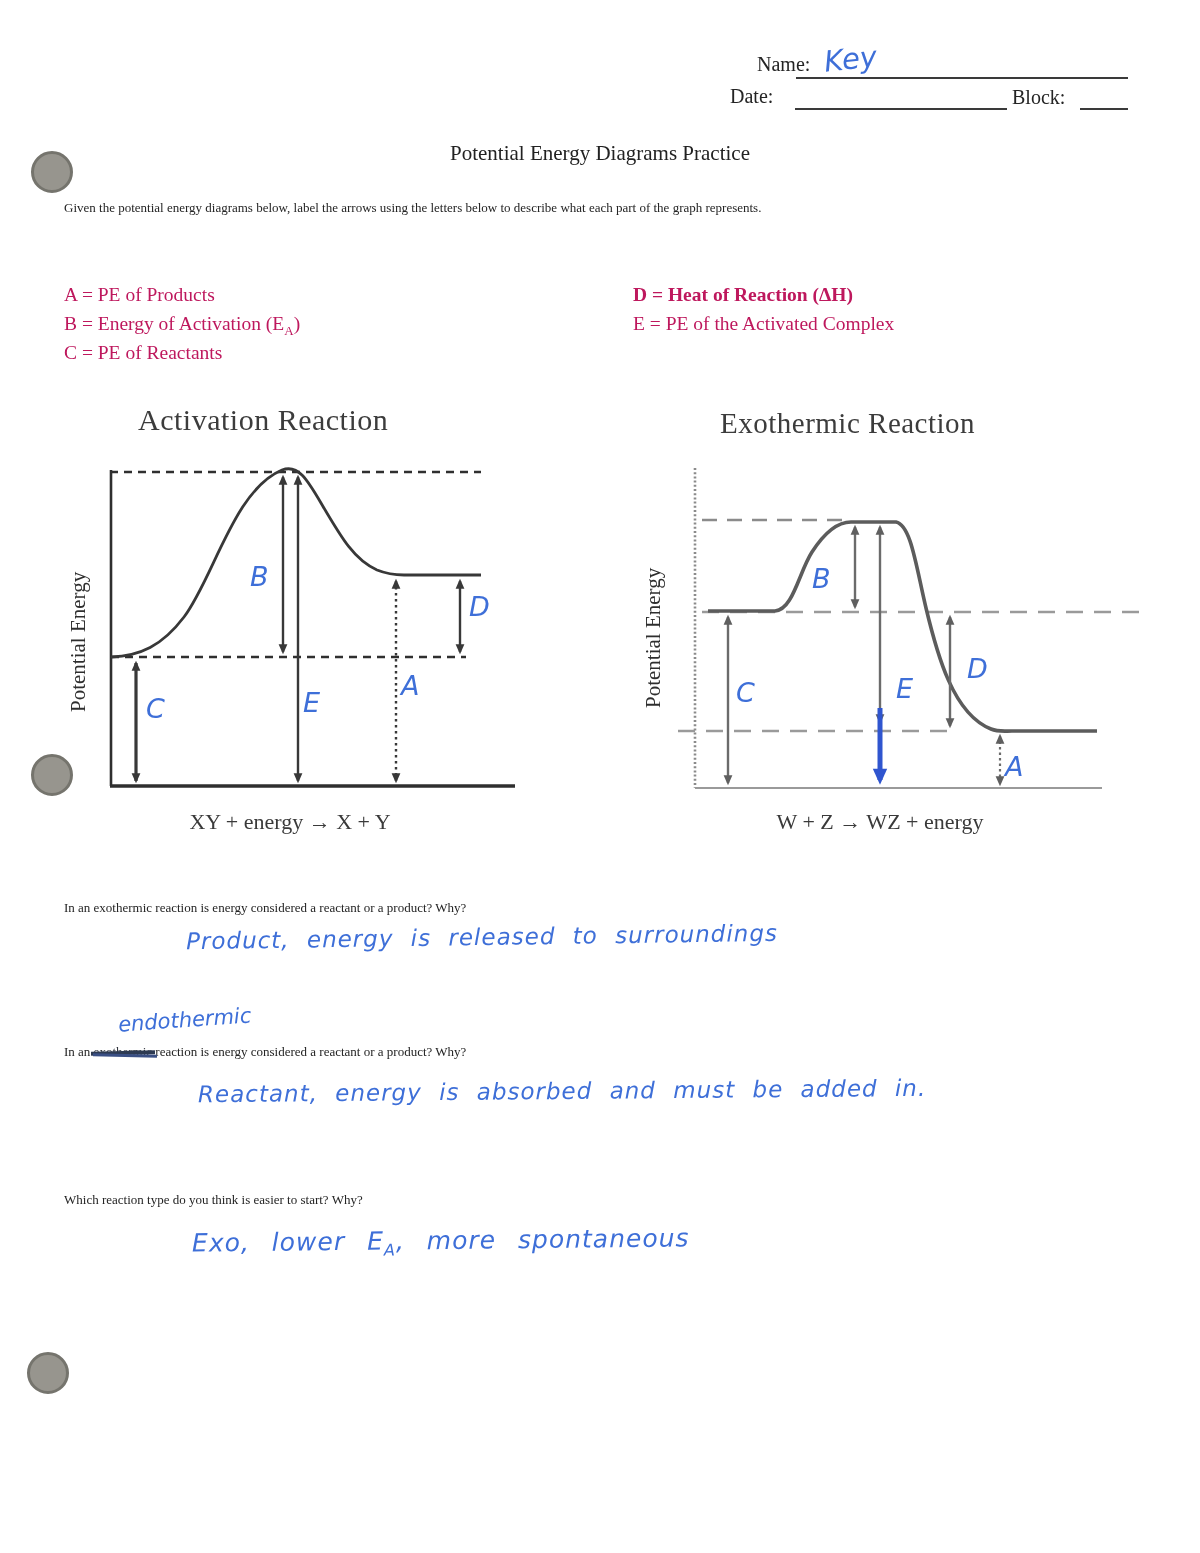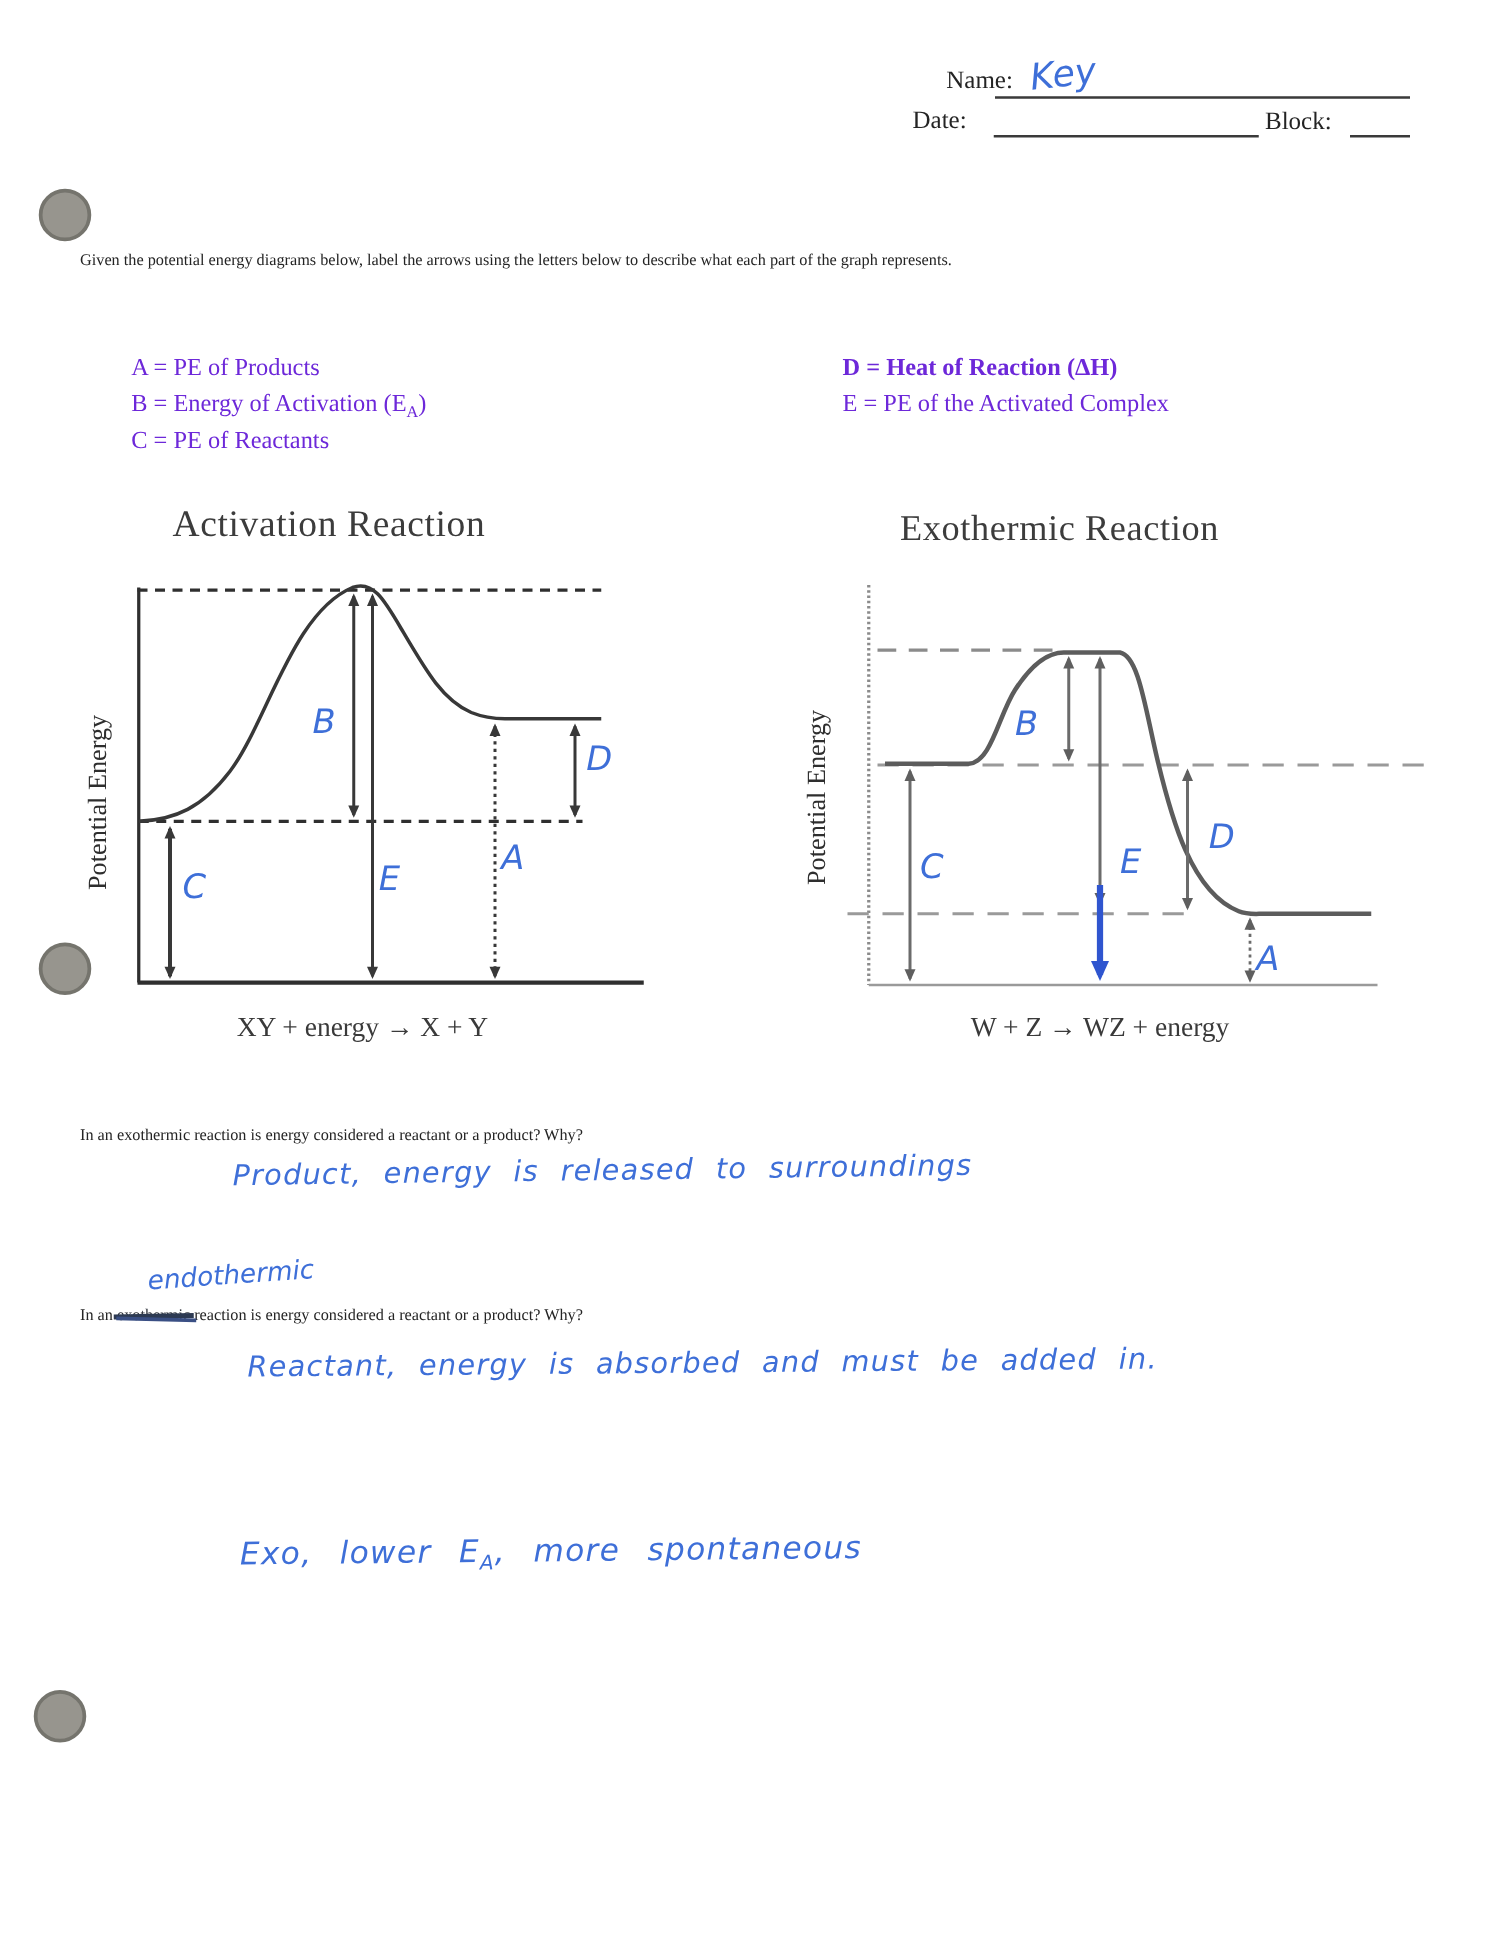--- a/index.html
+++ b/index.html
@@ -13,21 +13,21 @@
   .hole{position:absolute;width:42px;height:42px;border-radius:50%;
     background:#97958e;border:3px solid #75746d;box-sizing:border-box;}
   
   .hdr-label{font-size:20px;color:#242424;}
   .hline{position:absolute;height:2px;background:#3a3a3a;}
   .handwrite{font-family:"DejaVu Sans", sans-serif;font-style:italic;color:#3e6fd8;}
   .name-value{font-size:29px;transform:rotate(-6deg);}
   
   .doc-title{width:1200px;text-align:center;font-size:21px;color:#222;}
   .body-text{font-size:13px;line-height:1.55;color:#242424;}
-  .legend-line{font-size:19.5px;color:#6d28d9;margin-left:41px;}
+  .legend-line{font-size:19.5px;color:#be185d;}
   sub{font-size:13px;}
   
   .diag-title{font-size:30px;color:#3c3c3c;letter-spacing:0.5px;}
   .equation{font-size:22px;color:#3a3a3a;text-align:center;}
   
   .answer{font-size:23px;letter-spacing:1px;word-spacing:9px;white-space:nowrap;}
   .crossed{position:relative;display:inline-block;color:#30343c;}
   .crossed::before{content:"";position:absolute;left:-3px;right:-3px;top:46%;height:3.5px;
     background:#2d3a52;transform:rotate(-1.2deg);}
   .crossed::after{content:"";position:absolute;left:-1px;right:-5px;top:62%;height:2.5px;
@@ -48,20 +48,21 @@
   <div class="abs hdr-label" style="left:728px;top:53px;margin-left:29px;">Name:</div>
   <div class="abs handwrite name-value" style="left:824px;top:42px;">Key</div>
   <div class="hline" style="left:796px;top:77px;width:332px;"></div>
 
   <div class="abs hdr-label" style="left:730px;top:85px;">Date:</div>
   <div class="hline" style="left:795px;top:108px;width:212px;"></div>
 
   <div class="abs hdr-label" style="left:1012px;top:86px;">Block:</div>
   <div class="hline" style="left:1080px;top:108px;width:48px;"></div>
 
+  <div class="abs doc-title" style="left:0;top:141px;">Potential Energy Diagrams Practice</div>
   <div class="abs body-text" style="left:64px;top:198px;width:1085px;">Given the potential energy diagrams below, label the arrows using the letters below to describe what each part of the graph represents.</div>
 
   <div class="abs legend-line" style="left:64px;top:284px;">A = PE of Products</div>
   <div class="abs legend-line" style="left:64px;top:313px;"><span>B = Energy of Activation (E</span><sub>A</sub><span>)</span></div>
   <div class="abs legend-line" style="left:64px;top:342px;">C = PE of Reactants</div>
   <div class="abs legend-line" style="left:633px;top:284px;font-weight:bold;">D = Heat of Reaction (ΔH)</div>
   <div class="abs legend-line" style="left:633px;top:313px;">E = PE of the Activated Complex</div>
 
   <div class="abs diag-title" style="left:138px;top:403px;">Activation Reaction</div>
   <div class="abs diag-title" style="left:720px;top:407px;font-size:29px;">Exothermic Reaction</div>
@@ -121,15 +122,16 @@
   </svg>
   <div class="abs equation" style="left:620px;top:809px;width:520px;">W + Z → WZ + energy</div>
 
   <div class="abs body-text" style="left:64px;top:898px;width:1090px;">In an exothermic reaction is energy considered a reactant or a product? Why?</div>
   <div class="abs handwrite answer" style="left:186px;top:924px;transform:rotate(-0.8deg);">Product, energy is released to surroundings</div>
 
   <div class="abs handwrite" style="left:118px;top:1008px;font-size:21px;transform:rotate(-4deg);">endothermic</div>
   <div class="abs body-text" style="left:64px;top:1042px;width:1090px;"><span>In an </span><span class="crossed">exothermic</span><span> reaction is energy considered a reactant or a product? Why?</span></div>
   <div class="abs handwrite answer" style="left:198px;top:1078px;transform:rotate(-0.5deg);">Reactant, energy is absorbed and must be added in.</div>
 
+  <div class="abs body-text" style="left:64px;top:1190px;width:1090px;">Which reaction type do you think is easier to start? Why?</div>
   <div class="abs handwrite answer" style="left:192px;top:1226px;font-size:25px;word-spacing:13px;transform:rotate(-0.6deg);"><span>Exo, lower E</span><sub style="font-size:16px;">A</sub><span>, more spontaneous</span></div>
 
 </div>
 
 </body></html>

